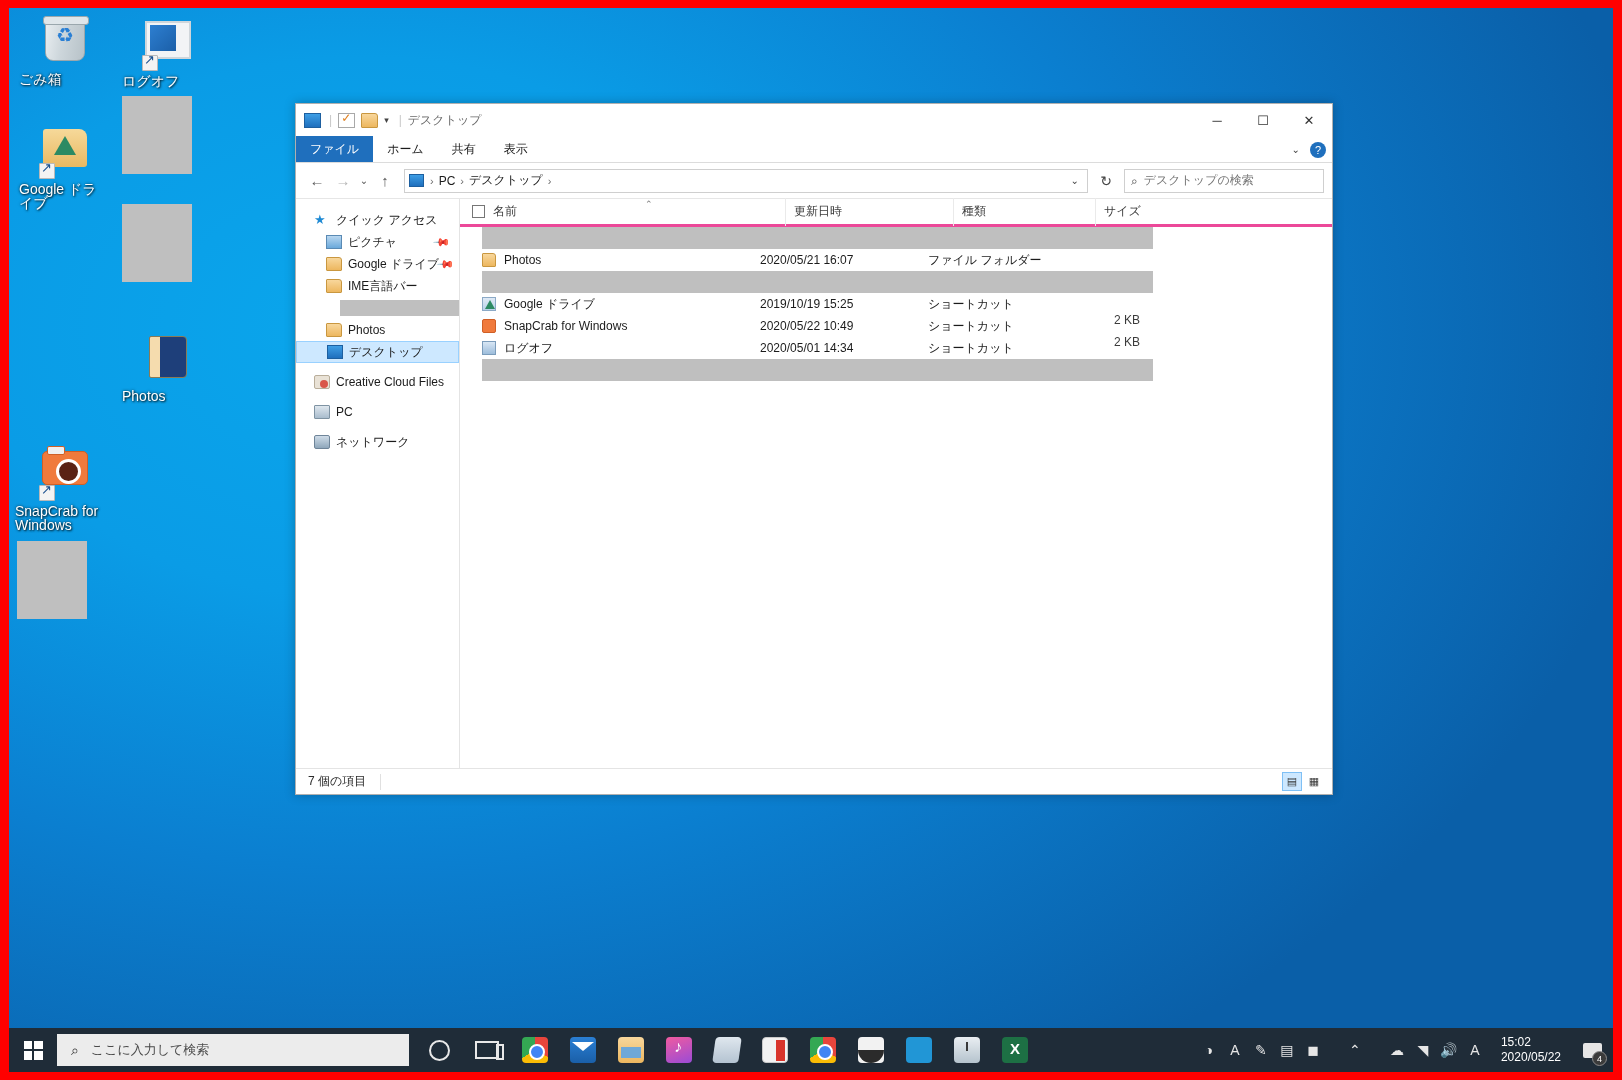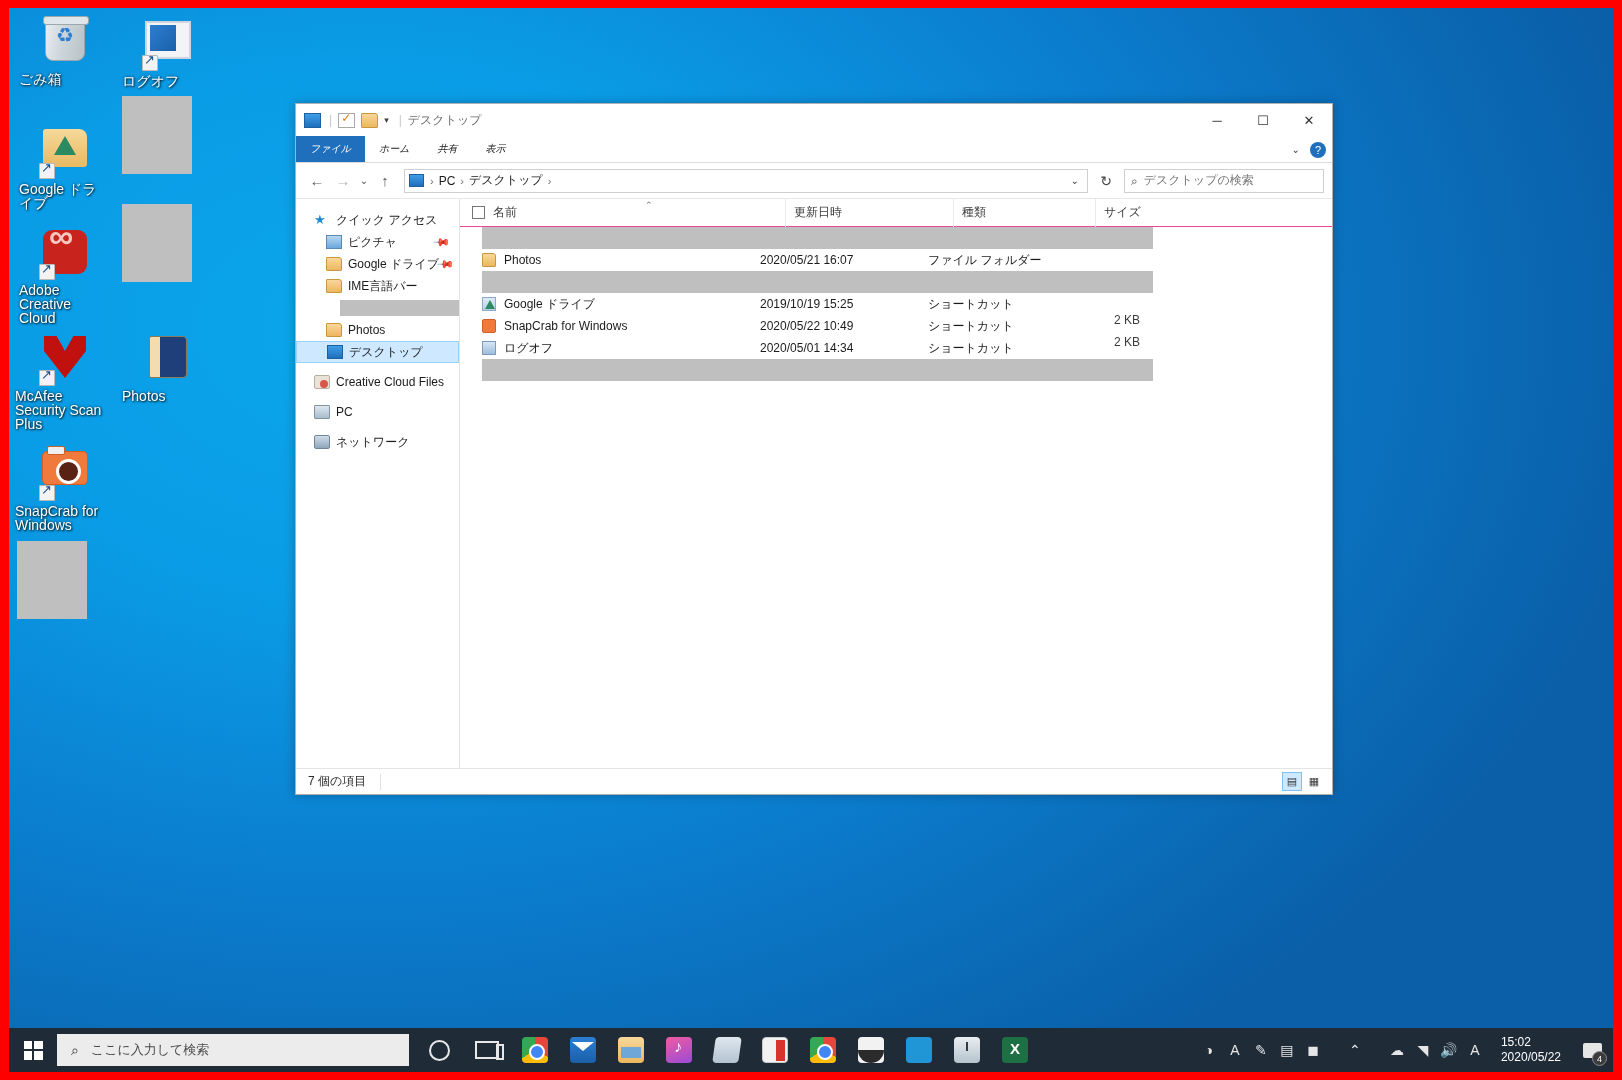--- a/index.html
+++ b/index.html
@@ -170,21 +170,21 @@
     width:46px; height:32px; display:flex; align-items:center; justify-content:center;
     color:#333; font-size:13px;
   }
 
   .ribbon {
     height: 27px; background:#ffffff;
     display:flex; align-items:stretch;
     border-bottom:1px solid #dcdcdc;
     position:relative;
   }
-  .rtab { padding: 8px 14px; display:flex; align-items:center; font-size:10px; color:#1b1b1b;font-style:italic; }
+  .rtab { padding: 8px 14px; display:flex; align-items:center; font-size:12px; color:#1b1b1b; }
   .rtab.file { background:#1f6fbd; color:#fff; font-weight:normal;}
   .ribbon-right { position:absolute; right:6px; top:0; height:27px; display:flex; align-items:center; gap:10px;}
   .chev-small { font-size:10px; color:#444;}
   .help-ico {
     width:16px;height:16px;border-radius:50%;
     background:#1f6fbd;color:#fff;font-size:11px;
     display:flex;align-items:center;justify-content:center;
   }
 
   .addressrow {
@@ -232,21 +232,21 @@
   .ni-cc { background:#e9e2d6; border:1px solid #b9ae9b; border-radius:2px; }
   .ni-cc::after{content:"";position:absolute;left:5px;top:4px;width:8px;height:8px;border-radius:50%;background:#d9574a;}
   .ni-pc { background:linear-gradient(180deg,#dfe7ee,#a9bccd); border:1px solid #7f93a3; border-radius:1px;}
   .ni-net { background:linear-gradient(180deg,#cfdce8,#8fa7bb); border:1px solid #6f8599; border-radius:2px;}
   .pin { margin-left:auto; margin-right:10px; color:#8a8a8a; font-size:11px; transform:rotate(45deg); }
   .nav-censor { margin-left:14px; width:124px; height:16px; background:#bfbfbf; }
 
   .filepane { flex:1; display:flex; flex-direction:column; min-width:0; }
   .colhead {
     height:28px; display:flex; align-items:center;
-    border-bottom:1px solid #ec4899; font-size:12px; color:#3b3b3b;
+    border-bottom:3px solid #ec4899; font-size:12px; color:#3b3b3b;
     position:relative;
   }
   .colhead .cell { padding-left:8px; position:relative; height:28px; display:flex; align-items:center;}
   .colhead .cell + .cell { border-left:1px solid #eaeaea; }
   .chk {
     width:13px;height:13px;border:1px solid #767676;background:#fff;
     margin: 0 8px 0 12px; flex:none;
   }
   .sortcaret { position:absolute; top:1px; left:152px; font-size:9px; color:#777;}
   .c-name { width:292px; }
@@ -368,34 +368,20 @@
         </div>
       <span class="lbl">ログオフ</span>
     </div>
     <div class="dicon" style="left:10px; top:115px;">
       <div class="glyph">
           <div class="ic-gdrive"></div>
           <span class="shortcut-badge"></span>
         </div>
       <span class="lbl">Google ドライブ</span>
     </div>
-    <div class="dicon" style="left:10px; top:220px;">
-      <div class="glyph">
-          <div class="ic-adobe"></div>
-          <span class="shortcut-badge"></span>
-        </div>
-      <span class="lbl">Adobe Creative Cloud</span>
-    </div>
-    <div class="dicon" style="left:6px; top:325px; width:100px;">
-      <div class="glyph">
-          <div class="ic-mcafee"></div>
-          <span class="shortcut-badge"></span>
-        </div>
-      <span class="lbl">McAfee Security Scan Plus</span>
-    </div>
     <div class="dicon" style="left:113px; top:325px;">
       <div class="glyph">
           <div class="ic-photos"></div>
         </div>
       <span class="lbl">Photos</span>
     </div>
     <div class="dicon" style="left:6px; top:435px; width:100px;">
       <div class="glyph">
           <div class="ic-snapcrab"></div>
           <span class="shortcut-badge"></span>

